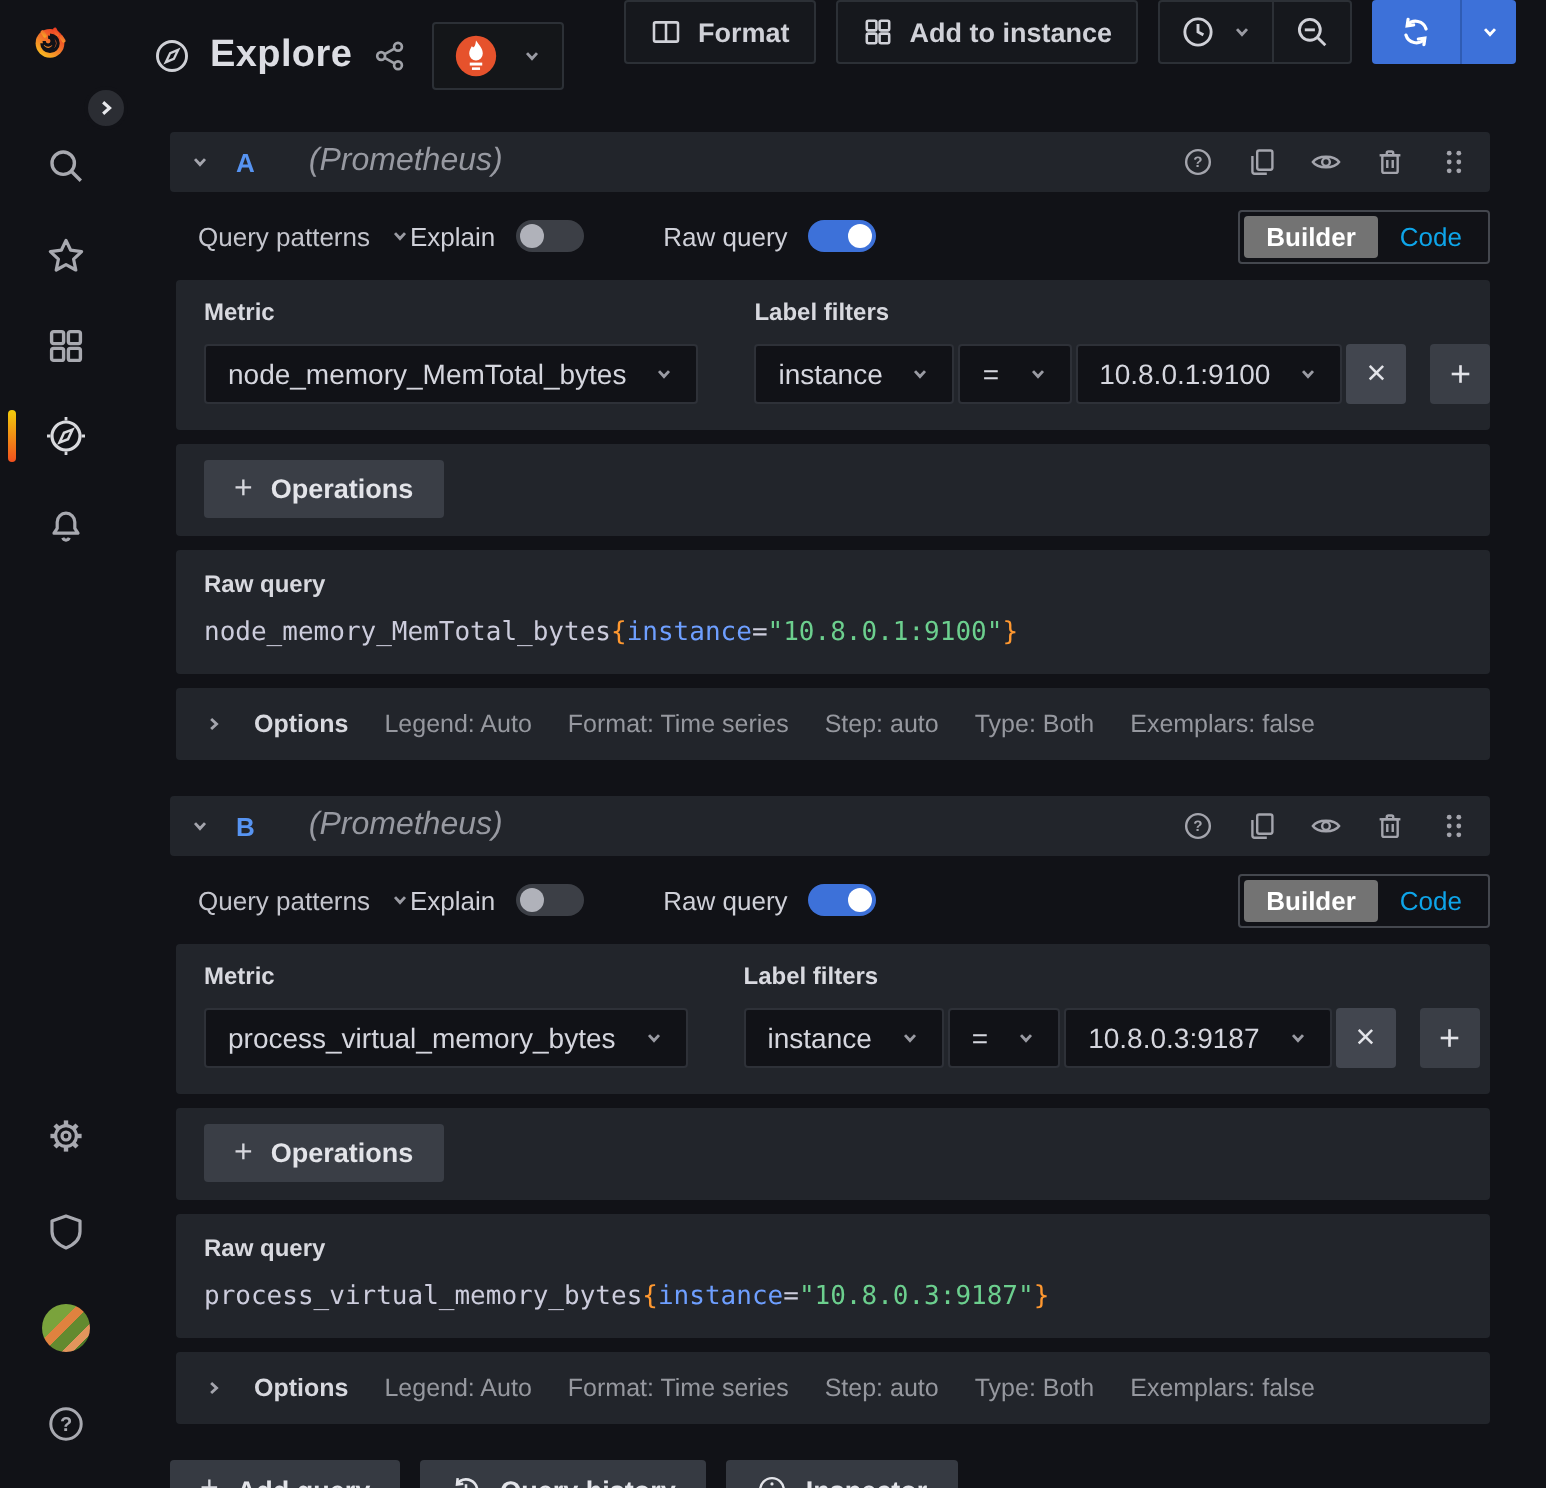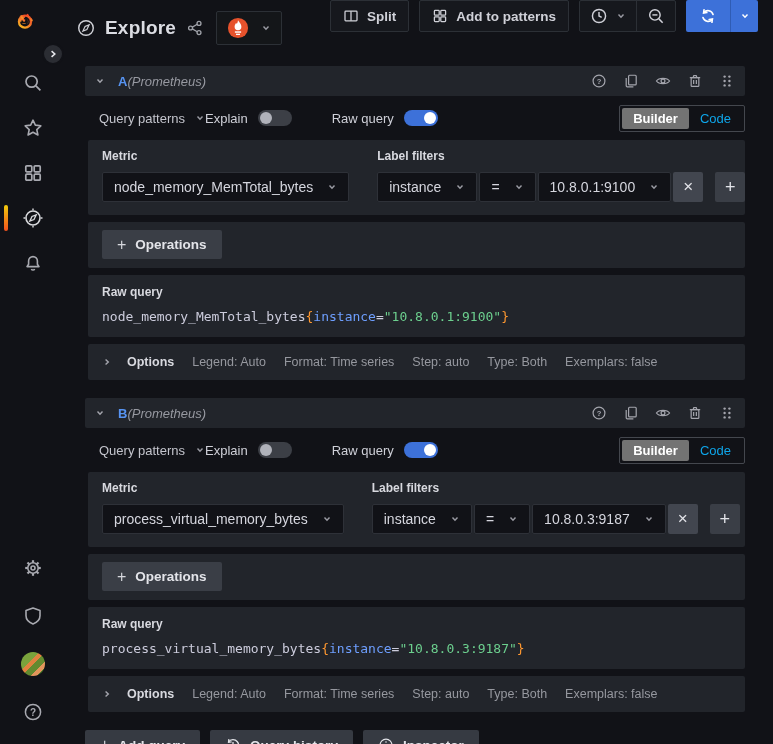--- a/index.html
+++ b/index.html
@@ -52,21 +52,21 @@
   .refresh-caret { width:28px; background:#3d71d9; border-left:1px solid #2f5cb4;
     display:flex; align-items:center; justify-content:center; color:#fff; }
   .tb-btn + .tb-btn { margin-left:10px; }
 
   
   .content { padding:10px 28px 0 19px; flex:1; }
   .qr-header { height:30px; background:#22252b; border-radius:2px; display:flex;
     align-items:center; padding:0 10px; cursor:pointer; }
   .qr-header .chev { color:#a4a5ad; }
   .refid { color:#5794f2; font-weight:700; font-size:13px; margin-left:13px; }
-  .ds-hint { font-style:italic; color:#9799a1; font-size:13px; }
+  .ds-hint { font-style:italic; color:#9799a1; font-size:16px; margin-left:27px; }
   .qr-actions { margin-left:auto; display:flex; align-items:center; gap:16px; color:#a4a5ad; }
   .qr-actions > * { cursor:pointer; }
 
   .qr-toolbar { display:flex; align-items:center; height:28px; margin:8px 0 8px 2px;
     padding-left:12px; font-size:13px; color:#cfd0d8; }
   .qp-group { display:flex; align-items:center; gap:10px; cursor:pointer; color:#c4c5cd; }
   .tgl-group { display:flex; align-items:center; gap:10px; }
   .m-explain { } .m-raw { margin-left:40px; }
   .switch { width:34px; height:16px; border-radius:9px; background:#3c3f46; position:relative; cursor:pointer; }
   .switch::after { content:''; position:absolute; width:12px; height:12px; border-radius:50%;
@@ -264,33 +264,33 @@
       </div>
       <div class="tb-spacer"></div>
 
       <button class="tb-btn">
         <span>
           <svg class="i16" viewBox="0 0 20 20" fill="none" stroke="currentColor" stroke-width="1.6">
               <rect x="2.5" y="4" width="15" height="12" rx="1"></rect>
               <path d="M10 4 V16"></path>
             </svg>
         </span>
-        <span>Split</span>
+        <span>Format</span>
       </button>
 
       <button class="tb-btn">
         <span>
           <svg class="i16" viewBox="0 0 20 20" fill="none" stroke="currentColor" stroke-width="1.6">
               <rect x="3" y="3" width="6" height="6" rx="1"></rect>
               <rect x="11" y="3" width="6" height="6" rx="1"></rect>
               <rect x="3" y="11" width="6" height="6" rx="1"></rect>
               <rect x="11" y="11" width="6" height="6" rx="1"></rect>
             </svg>
         </span>
-        <span>Add to patterns</span>
+        <span>Add to instance</span>
       </button>
 
       <div class="tb-group">
         <div class="seg">
           <span>
             <svg class="i18" viewBox="0 0 20 20" fill="none" stroke="currentColor" stroke-width="1.6">
                 <circle cx="10" cy="10" r="7.3"></circle>
                 <path d="M10 5.6 V10 L13 11.6"></path>
               </svg>
           </span>

